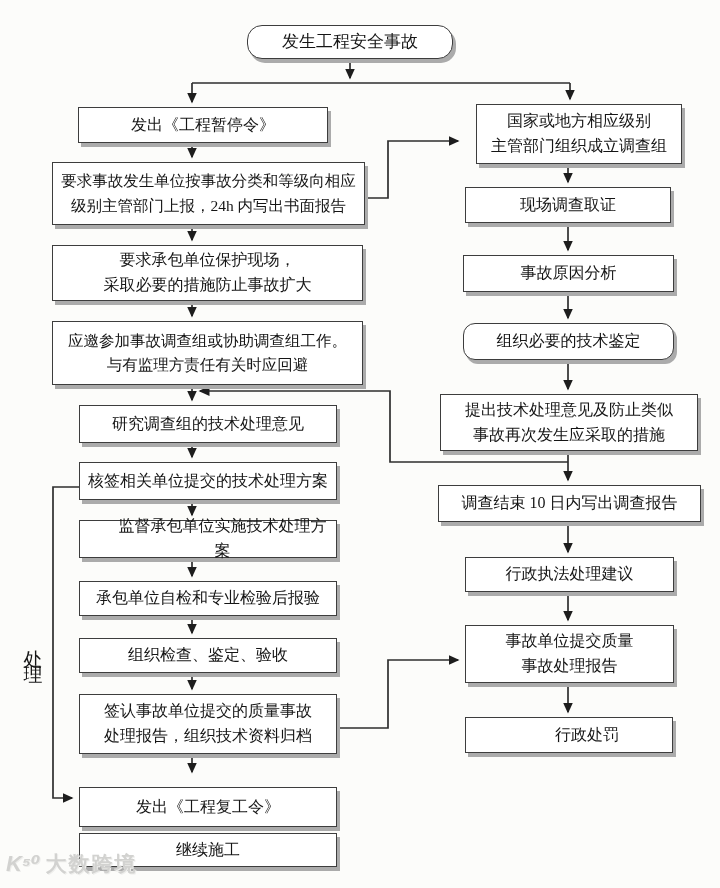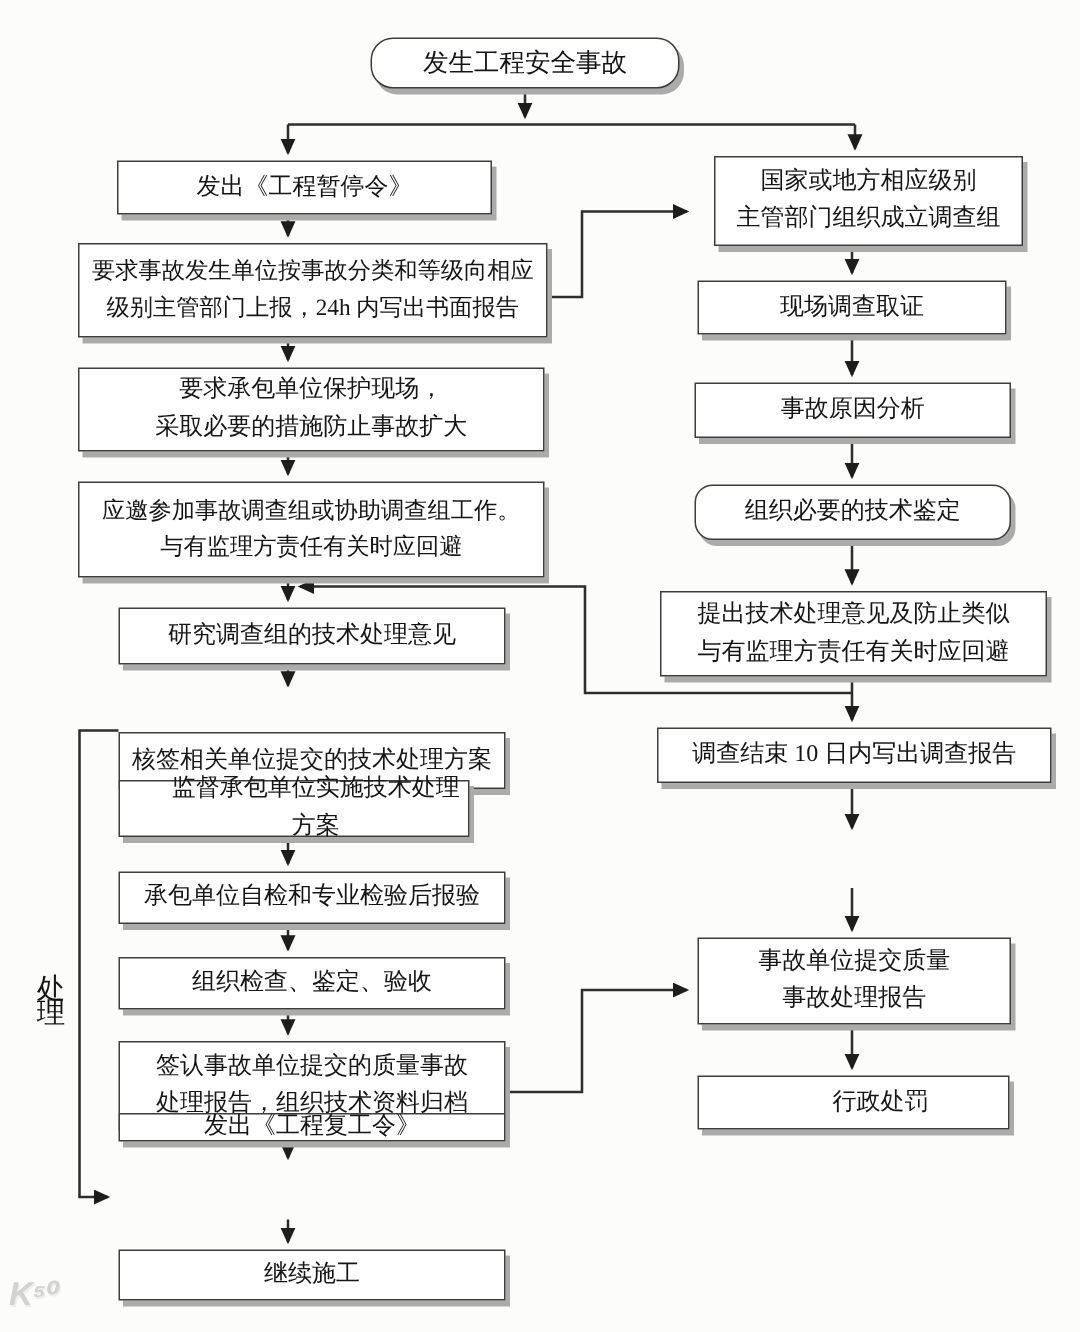--- a/index.html
+++ b/index.html
@@ -106,40 +106,42 @@
   <div class="node big" style="left:247px;top:25px;width:206px;height:34px;">发生工程安全事故</div>
 
   <div class="node" style="left:78px;top:107px;width:250px;height:36px;">发出《工程暂停令》</div>
   <div class="node dense" style="left:52px;top:162px;width:313px;height:63px;text-align:center;">要求事故发生单位按事故分类和等级向相应
 级别主管部门上报，24h 内写出书面报告</div>
   <div class="node" style="left:52px;top:245px;width:311px;height:56px;">要求承包单位保护现场，
 采取必要的措施防止事故扩大</div>
   <div class="node dense" style="left:52px;top:321px;width:311px;height:64px;">应邀参加事故调查组或协助调查组工作。
 与有监理方责任有关时应回避</div>
   <div class="node" style="left:79px;top:405px;width:258px;height:38px;">研究调查组的技术处理意见</div>
-  <div class="node" style="left:79px;top:462px;width:258px;height:38px;margin-top:26px;">核签相关单位提交的技术处理方案</div>
-  <div class="node" style="left:79px;top:520px;width:234px;height:38px;padding-left:33px;">监督承包单位实施技术处理方案</div>
+  <div class="node" style="left:79px;top:462px;width:258px;height:38px;">核签相关单位提交的技术处理方案</div>
+  <div class="node" style="left:79px;top:520px;width:258px;height:38px;padding-left:33px;">监督承包单位实施技术处理方案</div>
   <div class="node" style="left:79px;top:581px;width:258px;height:35px;">承包单位自检和专业检验后报验</div>
   <div class="node" style="left:79px;top:638px;width:258px;height:35px;">组织检查、鉴定、验收</div>
   <div class="node" style="left:79px;top:694px;width:258px;height:60px;">签认事故单位提交的质量事故
 处理报告，组织技术资料归档</div>
-  <div class="node" style="left:79px;top:742px;width:258px;height:19px;">发出《工程复工令》</div>
+  <div class="node" style="left:79px;top:787px;width:258px;height:40px;">发出《工程复工令》</div>
   <div class="node" style="left:79px;top:833px;width:258px;height:34px;">继续施工</div>
 
   <div class="node" style="left:465px;top:104px;width:206px;height:60px;margin-left:11px;">国家或地方相应级别
 主管部门组织成立调查组</div>
   <div class="node" style="left:465px;top:187px;width:206px;height:36px;">现场调查取证</div>
   <div class="node" style="left:463px;top:255px;width:211px;height:37px;">事故原因分析</div>
   <div class="node" style="left:463px;top:323px;width:211px;height:37px;border-radius:12px;">组织必要的技术鉴定</div>
   <div class="node" style="left:440px;top:394px;width:258px;height:57px;">提出技术处理意见及防止类似
-与有监理方责任有关时应回避</div>
+事故再次发生应采取的措施</div>
   <div class="node" style="left:438px;top:485px;width:263px;height:37px;">调查结束 10 日内写出调查报告</div>
+  <div class="node" style="left:465px;top:557px;width:209px;height:35px;">行政执法处理建议</div>
   <div class="node" style="left:465px;top:625px;width:209px;height:58px;">事故单位提交质量
 事故处理报告</div>
   <div class="node" style="left:465px;top:717px;width:208px;height:36px;padding-left:40px;">行政处罚</div>
 
   <div class="side-label">处理</div>
 
   <div class="watermark">
     <span class="logo">K⁵⁰</span>
+    <span class="wtext">大数跨境</span>
   </div>
 
 </div>
 
 </body></html>

